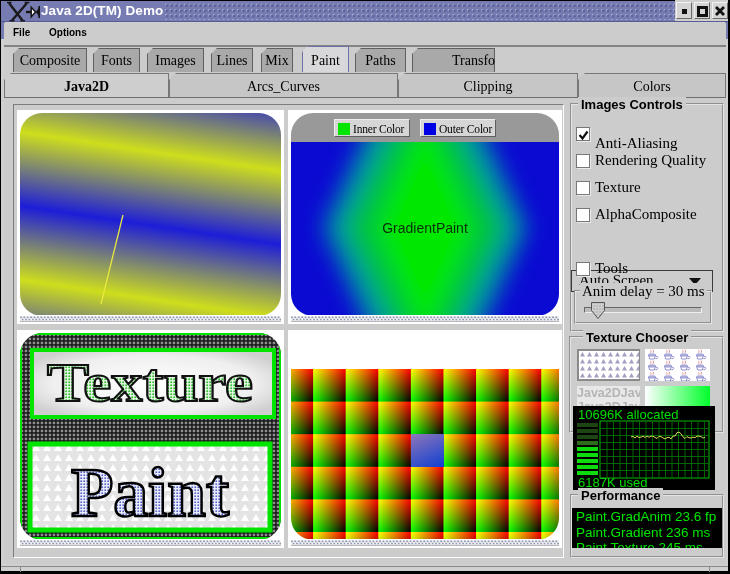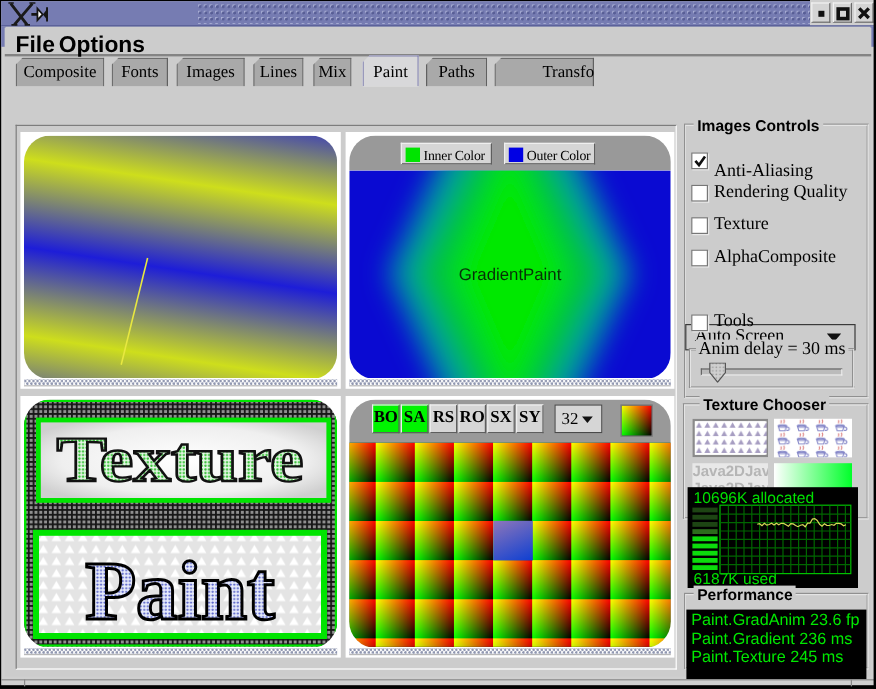--- a/index.html
+++ b/index.html
@@ -7,21 +7,21 @@
 #title{position:absolute;left:1px;top:1px;width:728px;height:21px;background:#767cb2;border-bottom:1px solid #565c94;}
 #title .stipple{position:absolute;left:164px;top:2px;width:512px;height:17px;
  background-image:radial-gradient(circle at 1.3px 1.3px,#585e96 1.15px,transparent 1.45px),radial-gradient(circle at 1.2px 1.2px,#bcc1e2 1.1px,transparent 1.4px);
  background-size:4.8px 5.2px,4.8px 5.2px;background-position:0.5px 1.3px,0 0.8px;}
 #title .txt{position:absolute;left:40px;top:2px;color:#fff;font-weight:bold;font-size:13.5px;font-family:"Liberation Sans",sans-serif;letter-spacing:0.1px;}
 #btns{position:absolute;right:0px;top:0px;width:55px;height:21px;background:#cfcfcf;}
 .tbtn{position:absolute;top:2px;width:16px;height:17px;background:#d4d4d4;border-top:1px solid #f2f2f2;border-left:1px solid #f2f2f2;border-right:1px solid #6a6a6a;border-bottom:1px solid #6a6a6a;}
 .bluestrip{position:absolute;top:22px;width:4px;height:17px;background:#767cb2;}
 #content{position:absolute;left:4px;top:23px;width:722px;height:541px;background:#cccccc;}
 #menubar{position:absolute;left:0px;top:0px;width:722px;height:24px;background:#cccccc;border-bottom:2px solid #848484;}
-#menubar span{font-family:"Liberation Sans",sans-serif;font-weight:bold;font-size:19px;color:#000;position:absolute;top:4px;}
+#menubar span{font-family:"Liberation Sans",sans-serif;font-weight:bold;font-size:10px;color:#000;position:absolute;top:4px;}
 #tabs1{position:absolute;left:0;top:24px;width:722px;height:25px;}
 .tab1{position:absolute;top:1px;height:24px;background:#a9a9a9;border:1px solid #606060;border-bottom:none;font-size:14px;text-align:center;padding-top:4px;color:#000;
  clip-path:polygon(6px 0,100% 0,100% 100%,0 100%,0 6px);}
 #tabs2{position:absolute;left:0;top:50px;width:722px;height:25px;border-bottom:1px solid #6e6e6e;}
 .tab2{position:absolute;top:0px;height:24px;background:#c6c6c6;border:1px solid #777;border-bottom:none;font-size:14px;text-align:center;padding-top:5px;clip-path:polygon(7px 0,100% 0,100% 100%,0 100%,0 7px);}
 #demo{position:absolute;left:9px;top:81px;width:551px;height:454px;border-top:1px solid #7d7d7d;border-left:1px solid #7d7d7d;border-right:1px solid #fff;border-bottom:1px solid #fff;background:#cccccc;}
 .dpanel{position:absolute;background:#fff;}
 .dsurf{position:absolute;left:3px;top:3px;right:3px;bottom:8px;overflow:hidden;border-radius:22px;}
 .ddots{position:absolute;left:3px;right:3px;bottom:2px;height:6px;background:#fdfdfd;border-bottom:1px solid #b8b8b8;
 background-image:radial-gradient(circle at 1.1px 1.1px,#8f96b0 0.9px,transparent 1.15px),radial-gradient(circle at 1.1px 1.1px,#8f96b0 0.9px,transparent 1.15px);
@@ -45,41 +45,42 @@
 #bluetile{position:absolute;left:120px;top:101px;width:33px;height:33px;background:linear-gradient(155deg,#8f77b9,#0d3fd2);}
 #combo{position:absolute;left:5px;top:131px;width:142px;height:22px;background:#ccc;border:1px solid #3a3a3a;font-size:15px;padding:1px 0 0 7px;margin-top:40px;}
 #slidtrack{position:absolute;left:18px;top:208px;width:118px;height:6px;background:#bbb;border-top:1px solid #666;border-left:1px solid #666;border-bottom:1px solid #eee;border-right:1px solid #eee;}
 #sthumb{position:absolute;left:24px;top:203px;width:16px;height:17px;}
 #sw1{position:absolute;left:11px;top:250px;width:63px;height:32px;border:2px solid #8a8a8a;background:#fff;}
 #sw2{position:absolute;left:79px;top:250px;width:65px;height:32px;background:#fff;}
 #sw3{position:absolute;left:11px;top:287px;width:63px;height:32px;background:#e8e8e8;color:#b5b5b5;font-family:"Liberation Sans",sans-serif;font-weight:bold;font-size:12.5px;line-height:14px;overflow:hidden;white-space:nowrap;}
 #sw4{position:absolute;left:79px;top:287px;width:65px;height:32px;background:linear-gradient(to right,#fff,#00ff2a);}
 #mem{position:absolute;left:7px;top:307px;width:142px;height:84px;background:#000;}
 .memtxt{position:absolute;left:5px;font-family:"Liberation Sans",sans-serif;font-size:13px;color:#00e000;}
-#perf{position:absolute;left:6px;top:409px;width:150px;height:58px;background:#000;font-family:"Liberation Sans",sans-serif;font-size:13.5px;color:#00e800;padding:1px 0 0 4px;line-height:15.5px;white-space:nowrap;overflow:hidden;}
+#perf{position:absolute;left:6px;top:409px;width:150px;height:40px;background:#000;font-family:"Liberation Sans",sans-serif;font-size:13.5px;color:#00e800;padding:1px 0 0 4px;line-height:15.5px;white-space:nowrap;overflow:hidden;}
 #botfr{position:absolute;left:0;bottom:0;width:730px;height:9px;}
 #botline{position:absolute;left:1px;top:566px;width:728px;height:1px;background:#8a8a8a;}
 #botblack{position:absolute;left:0px;top:571px;width:730px;height:3px;background:#000;}
 #bl_div{position:absolute;left:20px;top:566px;width:1px;height:6px;background:#8a8a8a;}
 #br_div{position:absolute;left:709px;top:566px;width:1px;height:6px;background:#8a8a8a;}
 #rightblack{position:absolute;right:0;top:0;width:2px;height:574px;background:#000;}
 </style></head><body>
 <div id="win">
 <div id="title">
  <div class="stipple"></div>
  <svg width="24" height="22" style="position:absolute;left:5px;top:0;" viewBox="0 0 24 22">
         <path d="M3 2 L16.5 19.5 M21 2 L6 19.5" stroke="#1a1a1a" stroke-width="2.4" fill="none"></path>
         <path d="M1 1.5 L5.5 1.5 M18.5 1.5 L23.5 1.5 M14.5 19.8 L19 19.8 M3.5 19.8 L8.5 19.8" stroke="#1a1a1a" stroke-width="1.4"></path>
       </svg>
  <svg width="14" height="14" style="position:absolute;left:25px;top:4px;" viewBox="0 0 14 14">
         <path d="M0 7 L6 7" stroke="#151515" stroke-width="2.4"></path>
         <path d="M5.2 2.2 L9.6 7 L5.2 11.8 Z" fill="#fff" stroke="#151515" stroke-width="1.5"></path>
         <path d="M14 1.5 L9.8 7 L14 12.5 Z" fill="#151515"></path>
         <path d="M13.2 1 L13.2 13" stroke="#151515" stroke-width="1.6"></path>
       </svg>
+ <div class="txt">Java 2D(TM) Demo</div>
 </div>
 <div class="bluestrip" style="left:1px;"></div>
 <div class="bluestrip" style="right:1px;"></div>
 <div id="btns">
  <div class="tbtn" style="left:1px;">
         <div style="position:absolute;left:5px;top:6px;width:5px;height:5px;background:#111;"></div>
       </div>
  <div class="tbtn" style="left:19px;">
         <div style="position:absolute;left:2px;top:3px;width:11px;height:11px;border:3px solid #111;"></div>
       </div>
@@ -96,20 +97,26 @@
       </div>
  <div id="tabs1">
   <div class="tab1" style="left:9px;width:74px;">Composite</div>
   <div class="tab1" style="left:89px;width:47px;">Fonts</div>
   <div class="tab1" style="left:143px;width:57px;">Images</div>
   <div class="tab1" style="left:207px;width:42px;">Lines</div>
   <div class="tab1" style="left:257px;width:32px;">Mix</div>
   <div class="tab1" style="left:298px;width:47px;top:-1px;height:26px;padding-top:6px;background:#d8d8da;border-color:#7070a8;box-shadow:0 0 0 1px #fff;">Paint</div>
   <div class="tab1" style="left:351px;width:51px;">Paths</div>
   <div class="tab1" style="left:408px;width:83px;padding-left:39px;">Transforms</div>
+ </div>
+ <div id="tabs2">
+  <div class="tab2" style="left:0px;width:165px;background:#cecece;font-weight:bold;">Java2D</div>
+  <div class="tab2" style="left:165px;width:229px;">Arcs_Curves</div>
+  <div class="tab2" style="left:394px;width:180px;">Clipping</div>
+  <div class="tab2" style="left:574px;width:148px;">Colors</div>
  </div>
  <div id="demo">
   <div class="dpanel" id="ptl" style="left:3px;top:5px;width:267px;height:214px;">
     <div class="dsurf">
       <svg width="261" height="202" style="position:absolute;left:0;top:0;">
         <defs>
                 <linearGradient id="tlg" x1="0" y1="19" x2="-21.6" y2="163.4" gradientUnits="userSpaceOnUse" spreadMethod="repeat">
           <stop offset="0" stop-color="#cede1c"></stop>
                   <stop offset="0.5" stop-color="#1d1dd8"></stop>
                   <stop offset="1" stop-color="#cede1c"></stop>
@@ -175,32 +182,20 @@
         <rect x="12" y="17" width="242" height="67" fill="url(#shine)" stroke="#00e400" stroke-width="4"></rect>
         <text x="130" y="68" text-anchor="middle" font-family="Liberation Serif" font-weight="bold" font-size="54" textLength="206" lengthAdjust="spacingAndGlyphs" fill="url(#gdots)" stroke="#111" stroke-width="2">Texture</text>
         <rect x="10" y="111" width="240" height="86" fill="url(#tripat)" stroke="#00e400" stroke-width="5"></rect>
         <text x="130" y="183" text-anchor="middle" font-family="Liberation Serif" font-weight="bold" font-size="70" textLength="158" lengthAdjust="spacingAndGlyphs" fill="url(#bdots)" stroke="#000" stroke-width="2.5">Paint</text>
       </svg>
     </div>
     <div class="ddots"></div>
   </div>
   <div class="dpanel" id="pbr" style="left:274px;top:225px;width:274px;height:218px;">
     <div class="dsurf">
-      <div id="brbar">
-        <div class="mbtn" style="left:19px;background:#00f400;">BO</div>
-        <div class="mbtn" style="left:43px;background:#00f400;">SA</div>
-        <div class="mbtn" style="left:67px;">RS</div>
-        <div class="mbtn" style="left:91px;">RO</div>
-        <div class="mbtn" style="left:115px;">SX</div>
-        <div class="mbtn" style="left:139px;">SY</div>
-        <div id="szcombo">32<svg width="10" height="7" style="margin-left:3px;">
-                  <polygon points="0,1 9,1 4.5,6.5" fill="#111"></polygon>
-                </svg></div>
-        <div id="gsw"></div>
-      </div>
       <div id="tiles"></div>
       <div id="bluetile"></div>
     </div>
     <div class="ddots"></div>
   </div>
  </div>
  <div id="side">
   <div class="etched" style="left:4px;top:4px;width:154px;height:229px;">
           <div class="elabel">Images Controls</div>
         </div>

